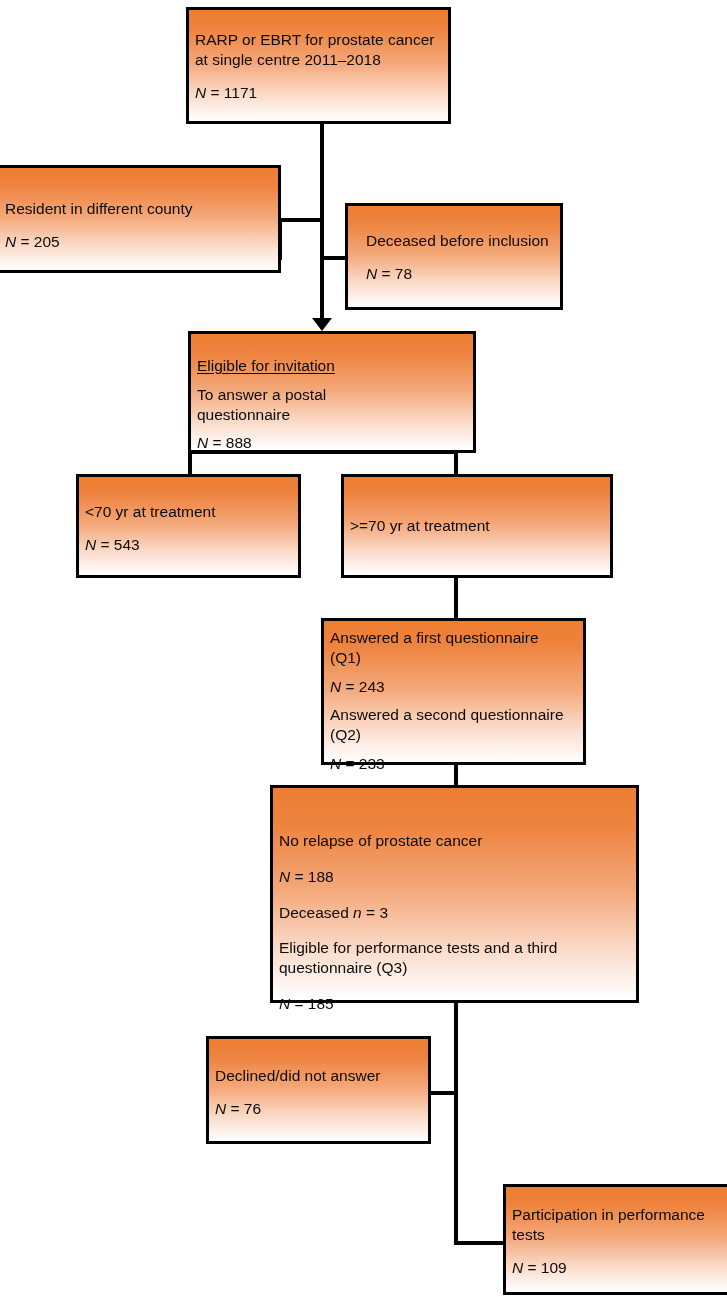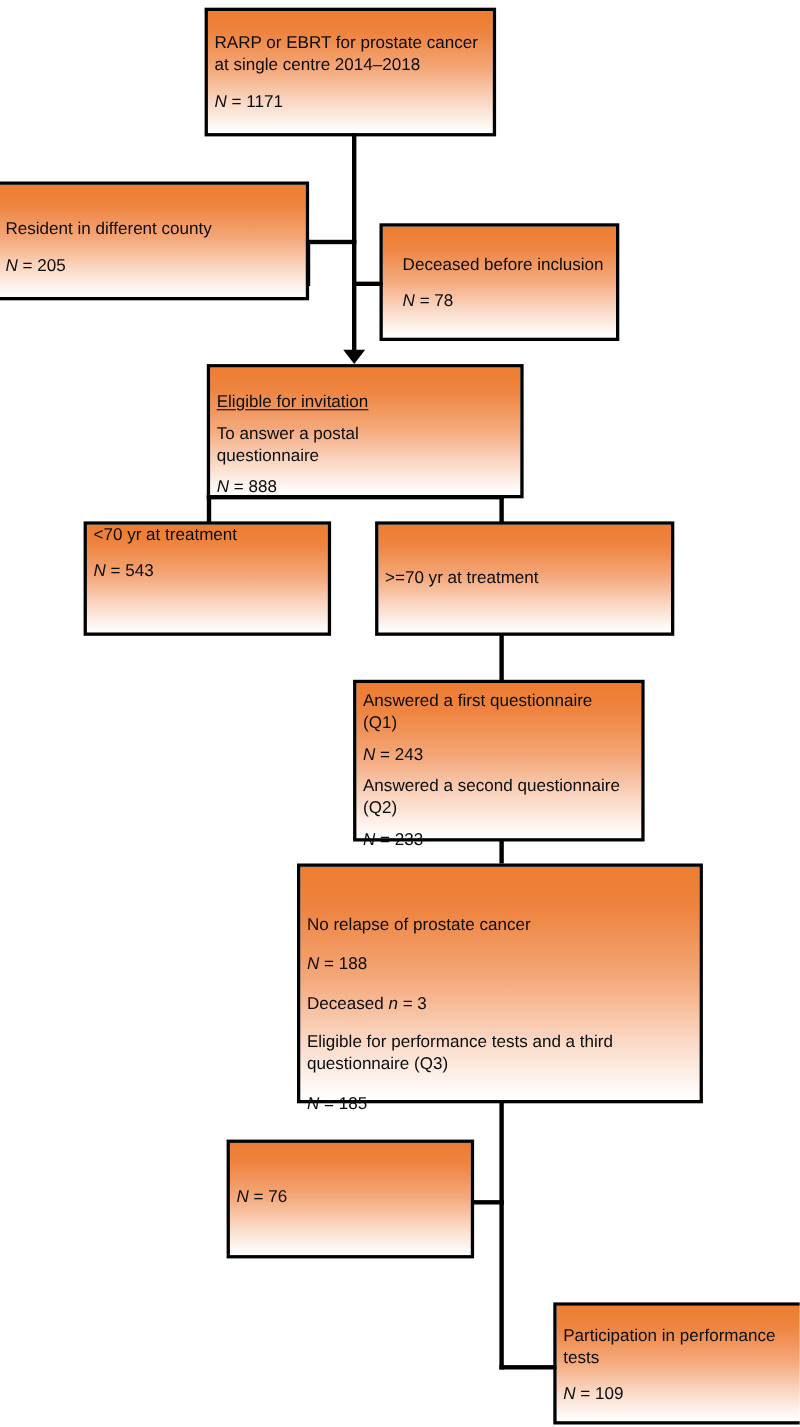--- a/index.html
+++ b/index.html
@@ -93,21 +93,21 @@
 
   <div class="ln-v" style="left:454px; top:1001px; width:4px; height:244px;"></div>
 
   <div class="ln-h" style="left:430px; top:1091px; width:28px; height:4px;"></div>
 
   <div class="ln-h" style="left:454px; top:1241px; width:52px; height:4px;"></div>
 
   <div class="node" style="left:186px; top:7px; width:265px; height:117px; padding-top:20px;">
     <div class="pad">
       <span class="ln">RARP or EBRT for prostate cancer</span>
-      <span class="ln">at single centre 2014–2018</span>
+      <span class="ln">at single centre 2011–2018</span>
       <div class="gap-md"></div>
       <span class="ln"><i class="italN">N</i> <span class="eq">= 1171</span></span>
     </div>
   </div>
 
   <div class="node" style="left:-4px; top:165px; width:285px; height:108px; padding-top:31px;">
     <div class="pad">
       <span class="ln">Resident in different county</span>
       <div class="gap-md"></div>
       <span class="ln"><i class="italN">N</i> <span class="eq">= 205</span></span>
@@ -126,21 +126,21 @@
     <div class="pad">
       <span class="ln u">Eligible for invitation</span>
       <div class="gap-sm"></div>
       <span class="ln">To answer a postal</span>
       <span class="ln">questionnaire</span>
       <div class="gap-sm"></div>
       <span class="ln"><i class="italN">N</i> <span class="eq">= 888</span></span>
     </div>
   </div>
 
-  <div class="node" style="left:76px; top:474px; width:225px; height:104px; ">
+  <div class="node" style="left:76px; top:474px; width:225px; height:104px; padding-top:25px;">
     <div class="pad">
       <span class="ln">&lt;70 yr at treatment</span>
       <div class="gap-md"></div>
       <span class="ln"><i class="italN">N</i> <span class="eq">= 543</span></span>
     </div>
   </div>
 
   <div class="node" style="left:341px; top:474px; width:272px; height:104px; padding-top:39px;">
     <div class="pad">
       <span class="ln">&gt;=70 yr at treatment</span>
@@ -172,20 +172,21 @@
       <div class="gap-lg"></div>
       <span class="ln">Eligible for performance tests and a third</span>
       <span class="ln">questionnaire (Q3)</span>
       <div class="gap-lg"></div>
       <span class="ln"><i class="italN">N</i> <span class="eq">= 185</span></span>
     </div>
   </div>
 
   <div class="node" style="left:206px; top:1036px; width:225px; height:108px; padding-top:27px;">
     <div class="pad">
+      <span class="ln">Declined/did not answer</span>
       <div class="gap-md"></div>
       <span class="ln"><i class="italN">N</i> <span class="eq">= 76</span></span>
     </div>
   </div>
 
   <div class="node" style="left:503px; top:1184px; width:228px; height:111px; padding-top:18px;">
     <div class="pad">
       <span class="ln">Participation in performance</span>
       <span class="ln">tests</span>
       <div class="gap-md"></div>

